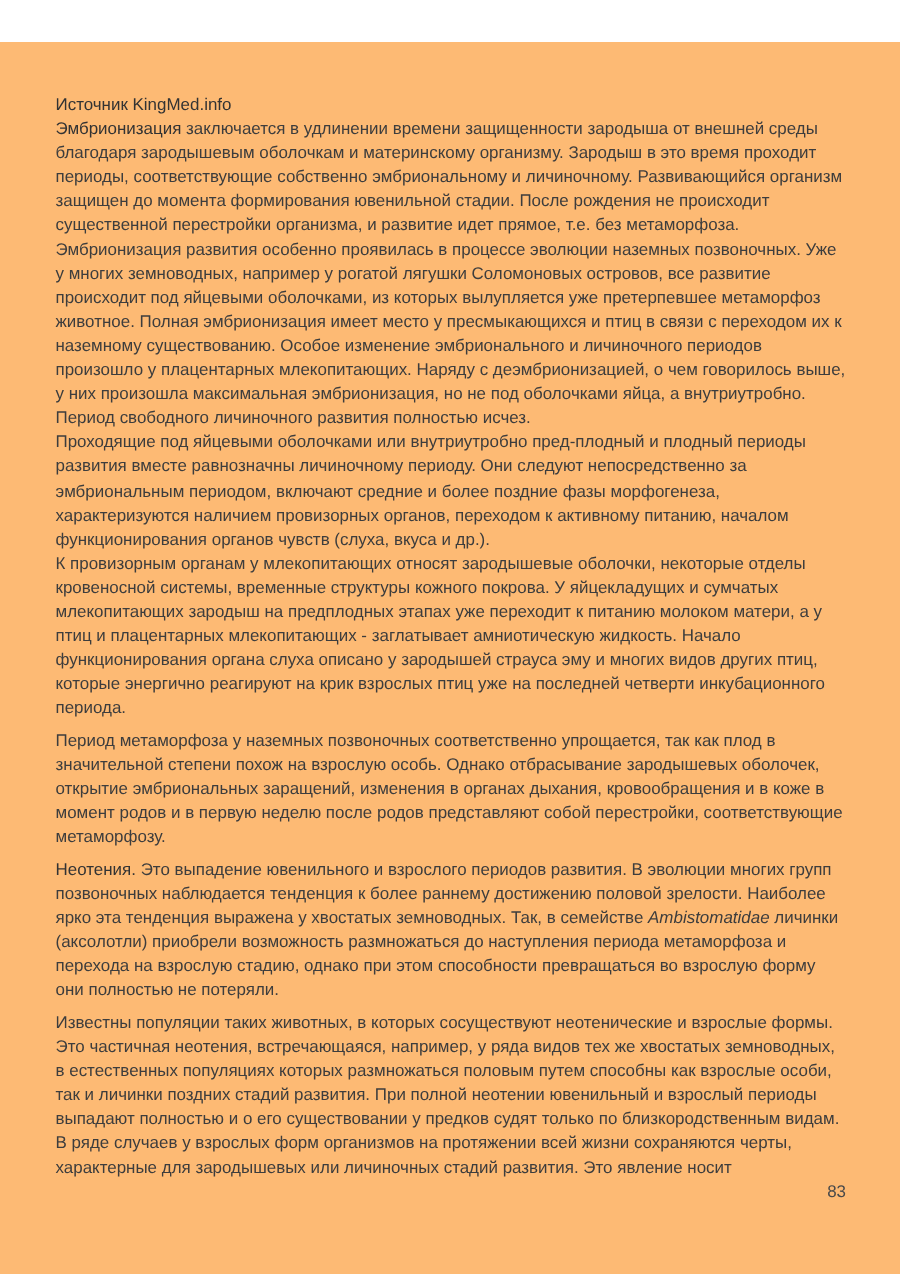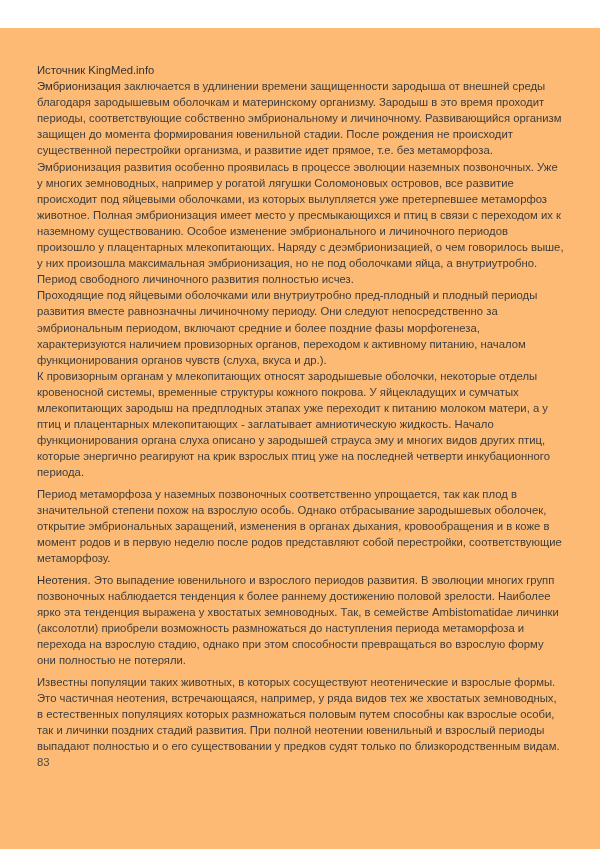--- a/index.html
+++ b/index.html
@@ -30,36 +30,37 @@
     margin: 0;
     padding: 0;
   }
   .source-line {
     color: #333333;
   }
   .para.gap {
     margin-top: 5.5px !important;
   }
   .b { font-weight: normal; color: #333333; }
-  .i { }
+  .i { font-style: italic; }
   .pagenum {
-    text-align: left;
+    text-align: right;
     color: #4a4a4a;
   }
 </style>
 </head>
 <body>
 
 <div class="page">
   <div class="content">
     <p class="source-line">Источник KingMed.info</p>
     <div id="paragraphs">
         <p class="para"><span class="b">Эмбрионизация</span><span> заключается в удлинении времени защищенности зародыша от внешней среды благодаря зародышевым оболочкам и материнскому организму. Зародыш в это время проходит периоды, соответствующие собственно эмбриональному и личиночному. Развивающийся организм защищен до момента формирования ювенильной стадии. После рождения не происходит существенной перестройки организма, и развитие идет прямое, т.е. без метаморфоза.</span></p>
         <p class="para"><span>Эмбрионизация развития особенно проявилась в процессе эволюции наземных позвоночных. Уже у многих земноводных, например у рогатой лягушки Соломоновых островов, все развитие происходит под яйцевыми оболочками, из которых вылупляется уже претерпевшее метаморфоз животное. Полная эмбрионизация имеет место у пресмыкающихся и птиц в связи с переходом их к наземному существованию. Особое изменение эмбрионального и личиночного периодов произошло у плацентарных млекопитающих. Наряду с деэмбрионизацией, о чем говорилось выше, у них произошла максимальная эмбрионизация, но не под оболочками яйца, а внутриутробно. Период свободного личиночного развития полностью исчез.</span></p>
         <p class="para"><span>Проходящие под яйцевыми оболочками или внутриутробно пред-плодный и плодный периоды развития вместе равнозначны личиночному периоду. Они следуют непосредственно за эмбриональным периодом, включают средние и более поздние фазы морфогенеза, характеризуются наличием провизорных органов, переходом к активному питанию, началом функционирования органов чувств (слуха, вкуса и др.).</span></p>
         <p class="para"><span>К провизорным органам у млекопитающих относят зародышевые оболочки, некоторые отделы кровеносной системы, временные структуры кожного покрова. У яйцекладущих и сумчатых млекопитающих зародыш на предплодных этапах уже переходит к питанию молоком матери, а у птиц и плацентарных млекопитающих - заглатывает амниотическую жидкость. Начало функционирования органа слуха описано у зародышей страуса эму и многих видов других птиц, которые энергично реагируют на крик взрослых птиц уже на последней четверти инкубационного периода.</span></p>
         <p class="para gap"><span>Период метаморфоза у наземных позвоночных соответственно упрощается, так как плод в значительной степени похож на взрослую особь. Однако отбрасывание зародышевых оболочек, открытие эмбриональных заращений, изменения в органах дыхания, кровообращения и в коже в момент родов и в первую неделю после родов представляют собой перестройки, соответствующие метаморфозу.</span></p>
         <p class="para gap"><span class="b">Неотения.</span><span> Это выпадение ювенильного и взрослого периодов развития. В эволюции многих групп позвоночных наблюдается тенденция к более раннему достижению половой зрелости. Наиболее ярко эта тенденция выражена у хвостатых земноводных. Так, в семействе </span><span class="i">Ambistomatidae</span><span> личинки (аксолотли) приобрели возможность размножаться до наступления периода метаморфоза и перехода на взрослую стадию, однако при этом способности превращаться во взрослую форму они полностью не потеряли.</span></p>
         <p class="para gap"><span>Известны популяции таких животных, в которых сосуществуют неотенические и взрослые формы. Это частичная неотения, встречающаяся, например, у ряда видов тех же хвостатых земноводных, в естественных популяциях которых размножаться половым путем способны как взрослые особи, так и личинки поздних стадий развития. При полной неотении ювенильный и взрослый периоды выпадают полностью и о его существовании у предков судят только по близкородственным видам.</span></p>
+        <p class="para"><span>В ряде случаев у взрослых форм организмов на протяжении всей жизни сохраняются черты, характерные для зародышевых или личиночных стадий развития. Это явление носит</span></p>
       </div>
     <p class="pagenum">83</p>
   </div>
 </div>
 
 </body></html>

